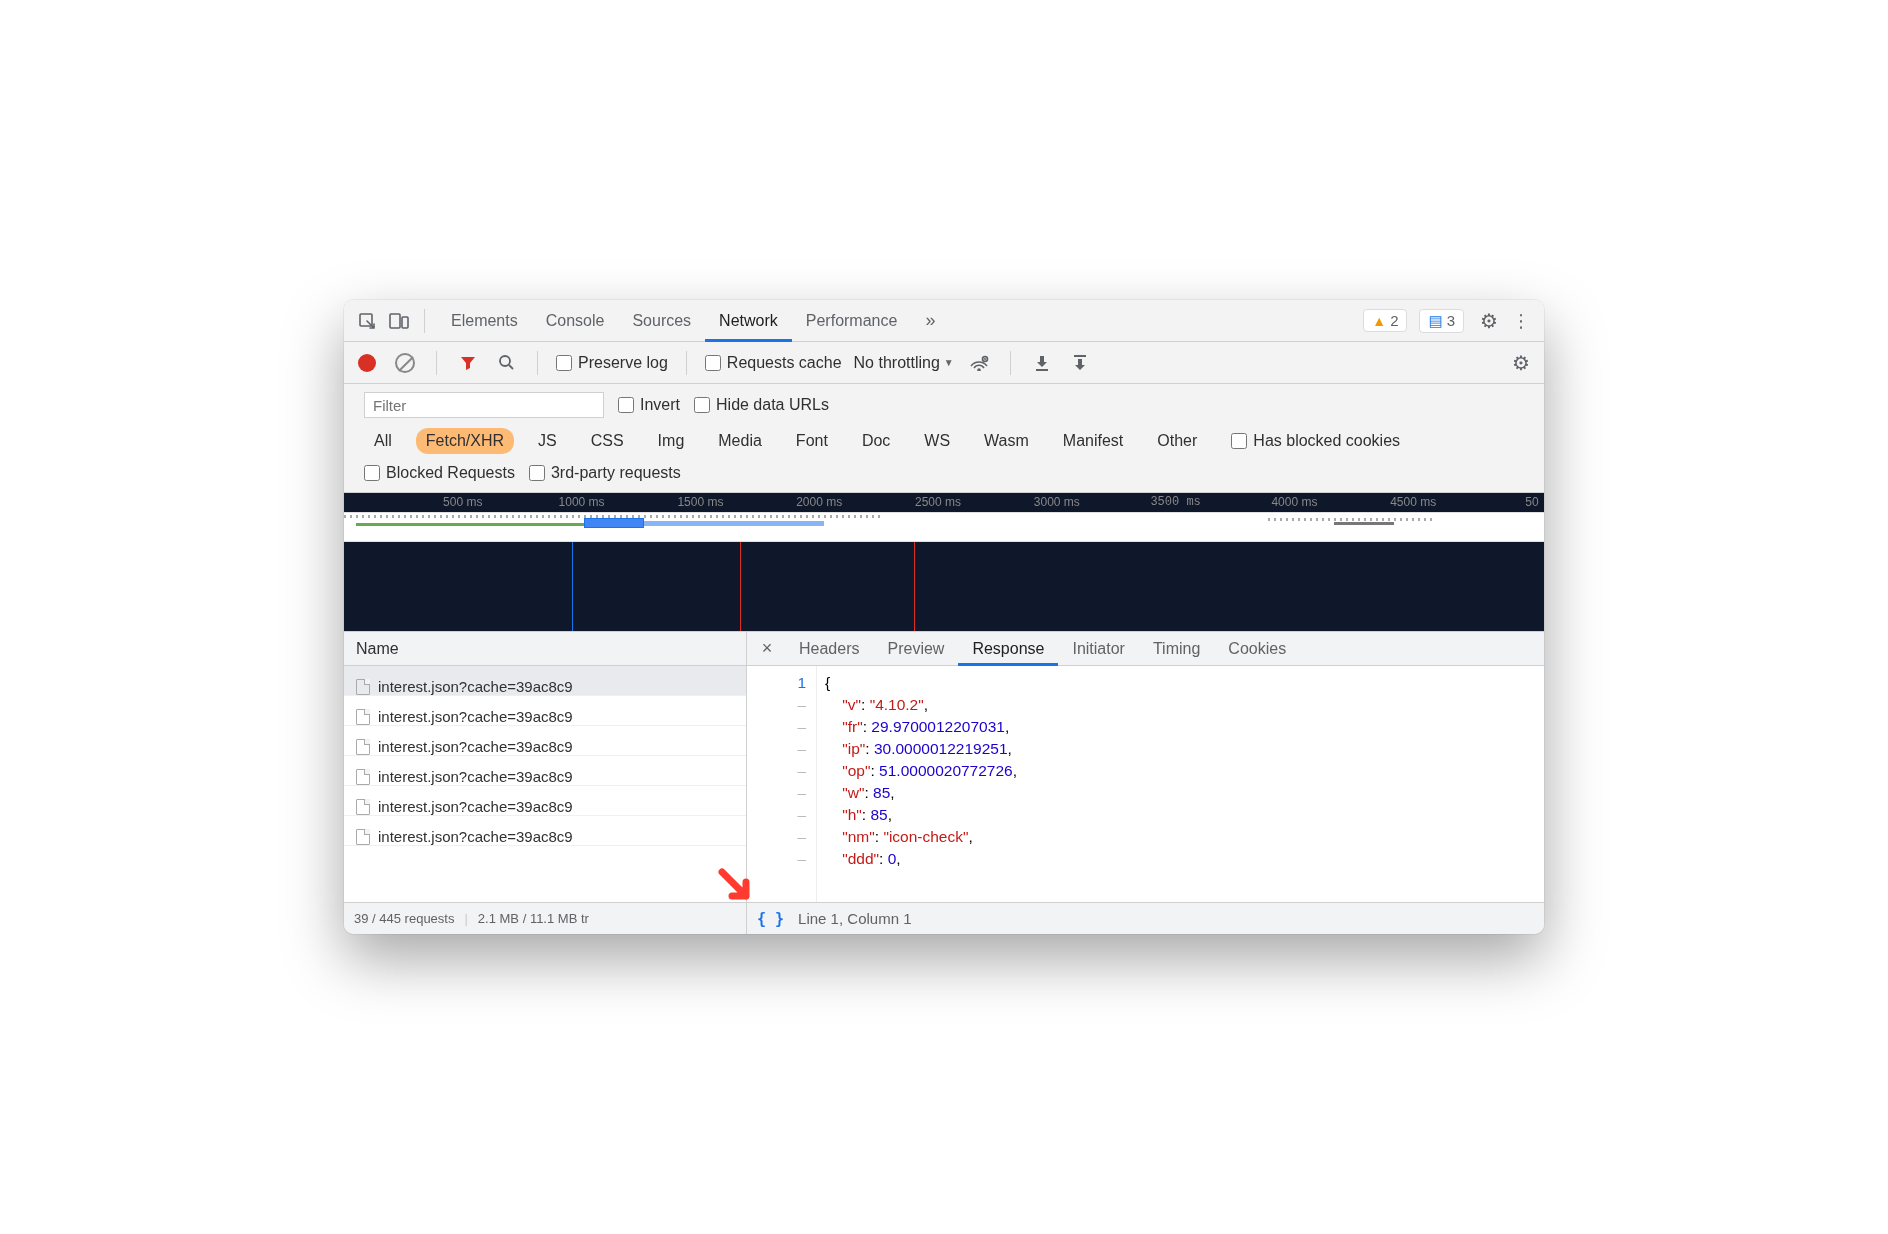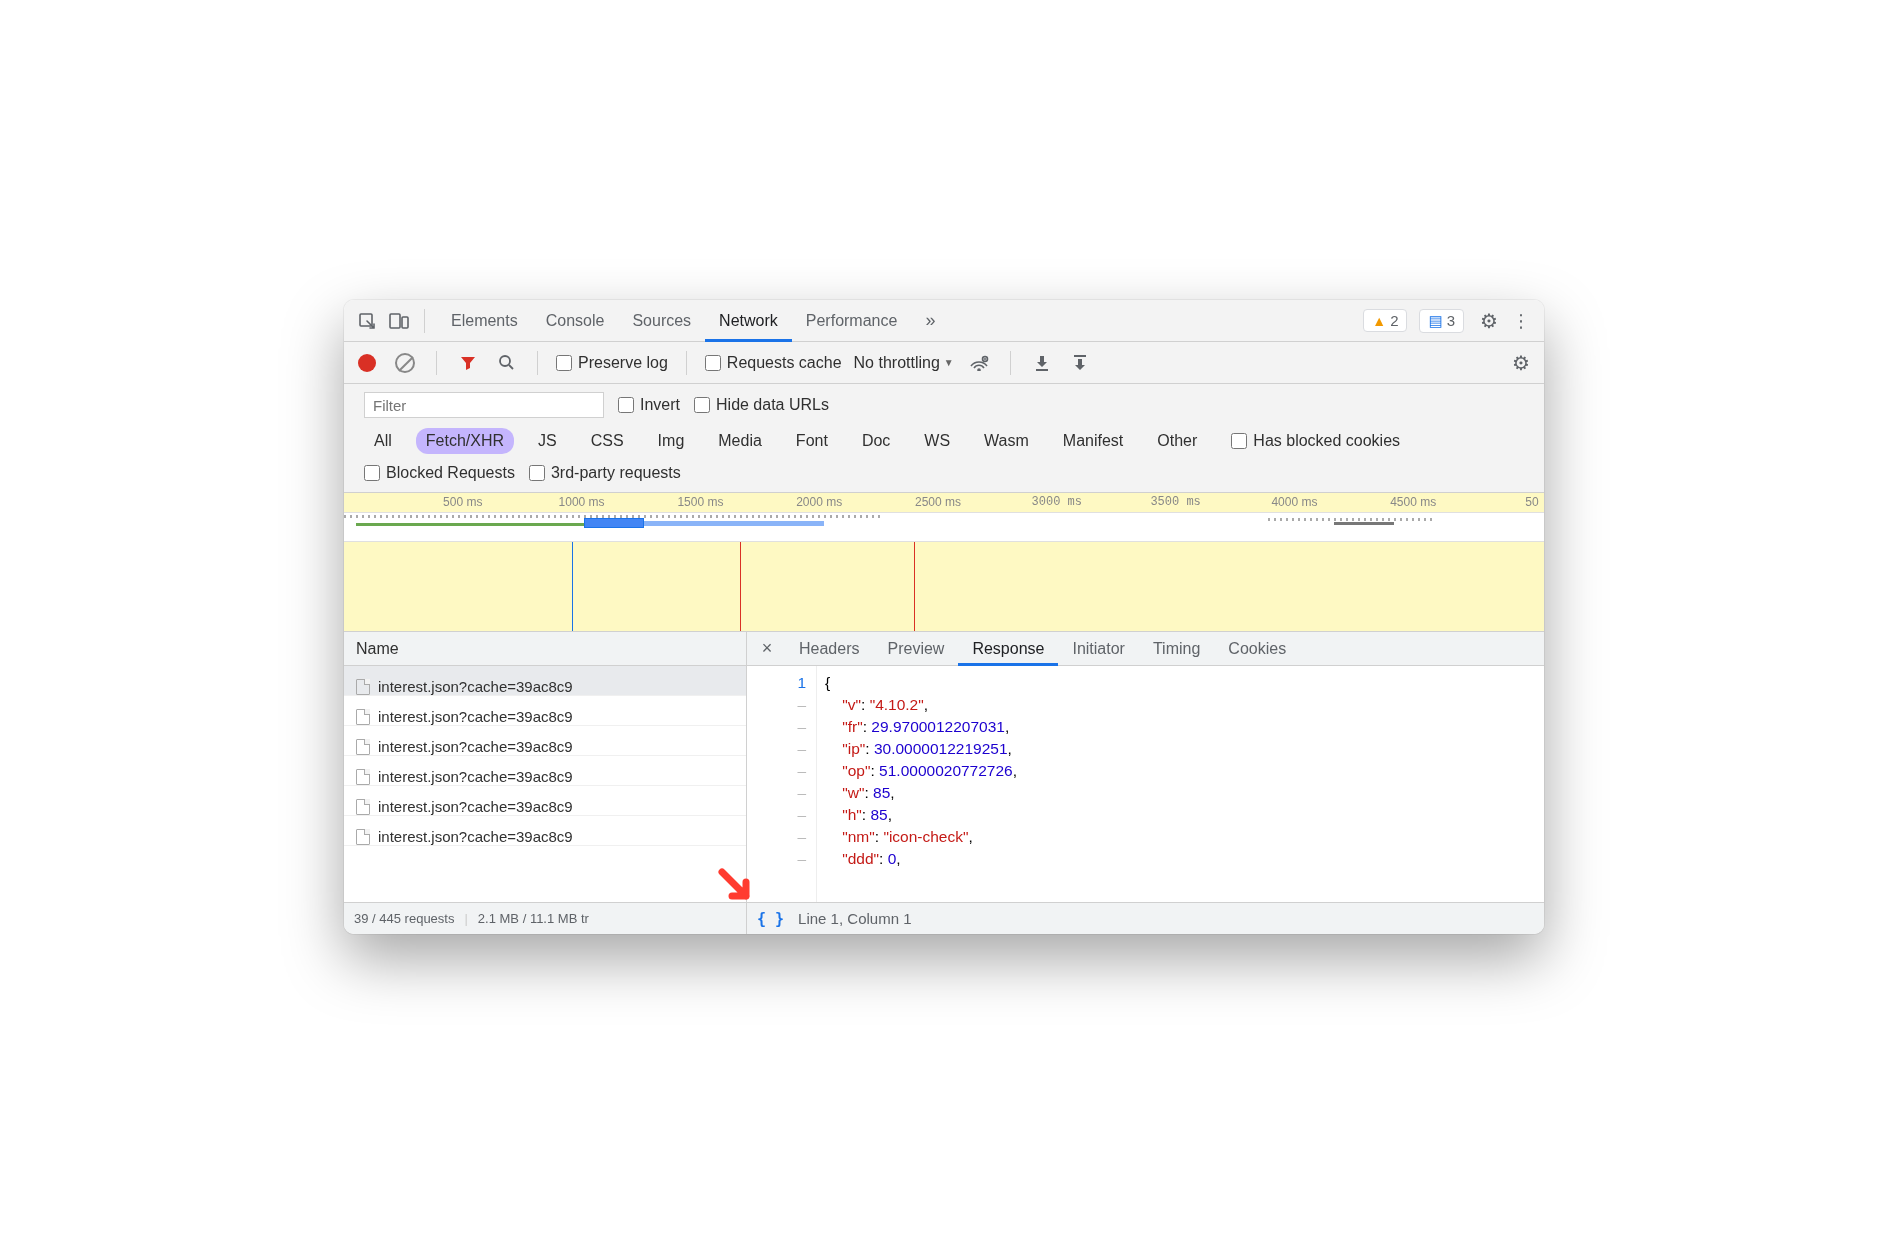--- a/index.html
+++ b/index.html
@@ -25,22 +25,22 @@
 .nosign::after{content:'';position:absolute;width:2px;height:20px;background:#888;left:8px;top:-1px;transform:rotate(45deg)}
 .funnel{color:#d93025}
 .chk{display:flex;align-items:center;gap:6px;color:#303030;font-size:16px}
 .chk input{width:16px;height:16px}
 .sel{display:flex;align-items:center;gap:4px;color:#303030;font-size:16px}
 .tri{font-size:10px;color:#666}
 .filterbar{padding:8px 20px 0;background:#f3f3f3;border-bottom:1px solid #d0d0d0}
 .frow{display:flex;align-items:center;gap:14px;margin-bottom:10px;flex-wrap:wrap}
 .finput{width:240px;height:26px;border:1px solid #d0d0d0;background:#fff;padding:0 8px;font-size:15px;color:#999}
 .ftype{padding:4px 10px;border-radius:12px;font-size:16px;color:#303030;cursor:pointer}
-.ftype.active{background:#c4b5fd}
-.timeline{border-bottom:1px solid #d0d0d0;background:#fef9c3}
+.ftype.active{background:#fdba74}
+.timeline{border-bottom:1px solid #d0d0d0;background:#0f172a}
 .ruler{height:20px;border-bottom:1px solid #e0e0e0;position:relative;font-size:12px;color:#888}
 .ruler span{position:absolute;top:2px;transform:translateX(-50%)}
 .bars{height:28px;position:relative;background:#fff}
 .bar{position:absolute;height:6px;top:6px}
 .vline{position:absolute;width:1px;top:0;bottom:0}
 .waterfall{height:90px;border-top:1px solid #e0e0e0;position:relative}
 .split{display:flex;height:270px}
 .left{width:403px;border-right:1px solid #d0d0d0;display:flex;flex-direction:column}
 .lhdr{height:34px;background:#f1f3f4;border-bottom:1px solid #d0d0d0;display:flex;align-items:center;padding:0 12px;font-size:16px;color:#303030}
 .lrows{flex:1;overflow:auto}
@@ -207,21 +207,21 @@
     </div>
   </div>
 
   <div class="timeline">
     <div class="ruler" id="ruler">
         <span style="left: 9.9%;">500 ms</span>
         <span style="left: 19.8%;">1000 ms</span>
         <span style="left: 29.7%;">1500 ms</span>
         <span style="left: 39.6%;">2000 ms</span>
         <span style="left: 49.5%;">2500 ms</span>
-        <span style="left: 59.4%; font-family: Liberation Mono, monospace;">3000 ms</span>
+        <span style="left: 59.4%;">3000 ms</span>
         <span style="left: 69.3%; font-family: Liberation Mono, monospace;">3500 ms</span>
         <span style="left: 79.2%;">4000 ms</span>
         <span style="left: 89.1%;">4500 ms</span>
         <span style="left: 99%;">50</span>
       </div>
     <div class="bars">
       <div class="bar" style="left:0;width:45%;background:repeating-linear-gradient(90deg,#aaa 0 2px,transparent 2px 6px);top:2px;height:3px"></div>
       <div class="bar" style="left:1%;width:39%;background:#6aa84f;top:10px;height:3px"></div>
       <div class="bar" style="left:20%;width:5%;background:#4285f4;top:5px;height:10px;border:1px solid #1a73e8"></div>
       <div class="bar" style="left:25%;width:15%;background:#8ab4f8;top:8px;height:5px"></div>

